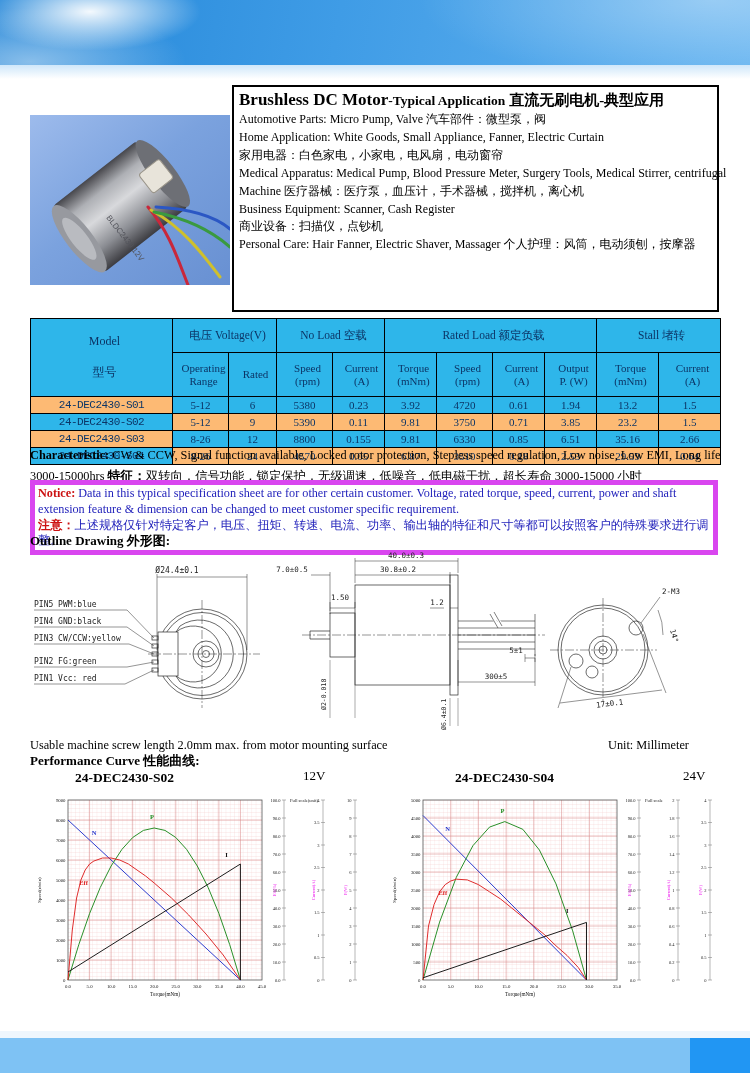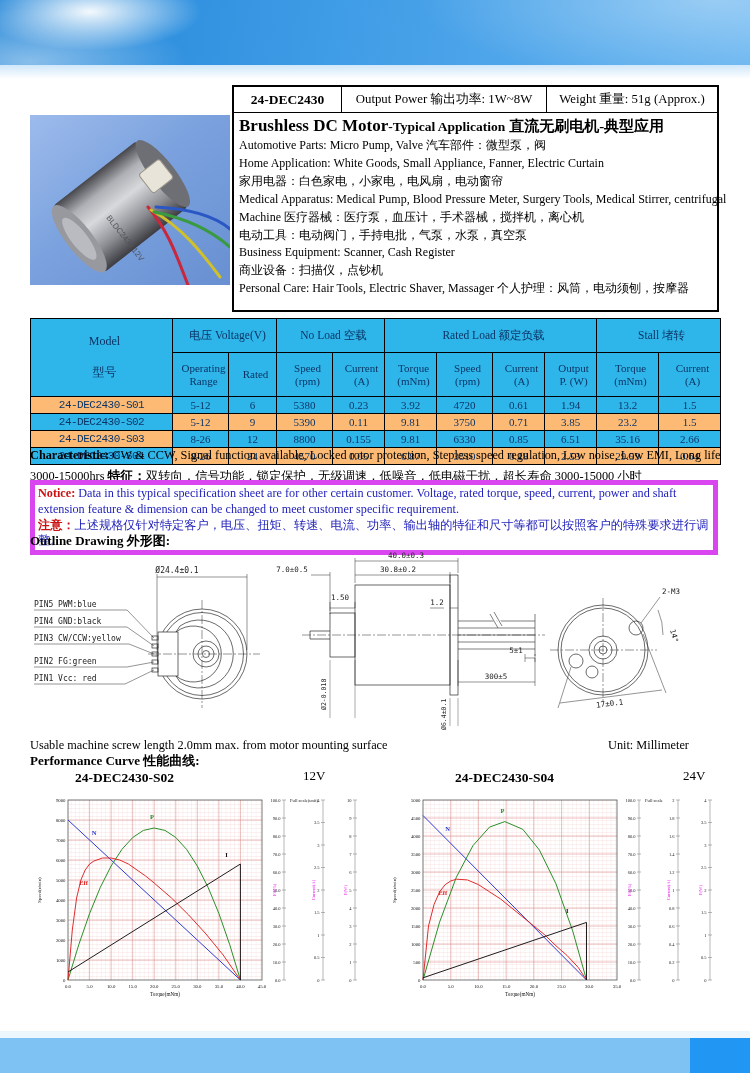--- a/index.html
+++ b/index.html
@@ -94,37 +94,31 @@
     </g>
     <g fill="none" stroke-width="3" stroke-linecap="round" data-interactable="false">
       <path d="M118,92 C 140,118 148,145 158,170" stroke="#c9273b"></path>
       <path d="M121,95 C 152,112 172,138 190,162" stroke="#cfc02c"></path>
       <path d="M124,97 C 160,104 184,118 200,132" stroke="#3a9a3f"></path>
       <path d="M126,92 C 166,94 188,104 200,114" stroke="#2b57c4"></path>
     </g>
   </svg>
 
   <div class="info" data-interactable="false">
-    <div class="info-head" data-interactable="false">
-      <div class="c1" data-interactable="false">24-DEC2430</div>
-      <div class="c2" data-interactable="false">Output Power  输出功率: 1W~8W</div>
-      <div class="c3" data-interactable="false">Weight  重量: 51g (Approx.)</div>
-    </div>
     <div class="info-body" data-interactable="false">
       <div class="info-title" data-interactable="false"><span class="big" data-interactable="false">Brushless DC Motor</span><span class="mid" data-interactable="false">-Typical Application</span><span data-interactable="false"> 直流无刷电机-典型应用</span></div>
       <div id="app-lines" data-interactable="false">
           <div class="app-line" data-interactable="false">Automotive Parts: Micro Pump, Valve        汽车部件：微型泵，阀</div>
           <div class="app-line" data-interactable="false">Home Application: White Goods, Small Appliance, Fanner, Electric Curtain</div>
           <div class="app-line" data-interactable="false">家用电器：白色家电，小家电，电风扇，电动窗帘</div>
           <div class="app-line" data-interactable="false">Medical Apparatus: Medical Pump, Blood Pressure Meter, Surgery Tools, Medical Stirrer, centrifugal</div>
           <div class="app-line" data-interactable="false">Machine      医疗器械：医疗泵，血压计，手术器械，搅拌机，离心机</div>
-          <div class="app-line" data-interactable="false">电动工具：电动阀门，手持电批，气泵，水泵，真空泵</div>
           <div class="app-line" data-interactable="false">Business Equipment: Scanner, Cash Register</div>
           <div class="app-line" data-interactable="false">商业设备：扫描仪，点钞机</div>
-          <div class="app-line" data-interactable="false">Personal Care: Hair Tools, Electric Shaver, Massager      个人护理：风筒，电动须刨，按摩器</div>
+          <div class="app-line" data-interactable="false">Personal Care: Hair Fanner, Electric Shaver, Massager      个人护理：风筒，电动须刨，按摩器</div>
         </div>
     </div>
   </div>
 
   <table class="spec" data-interactable="false">
     <colgroup>
       <col style="width:142px">
         <col style="width:56px">
         <col style="width:48px">
       <col style="width:56px">

